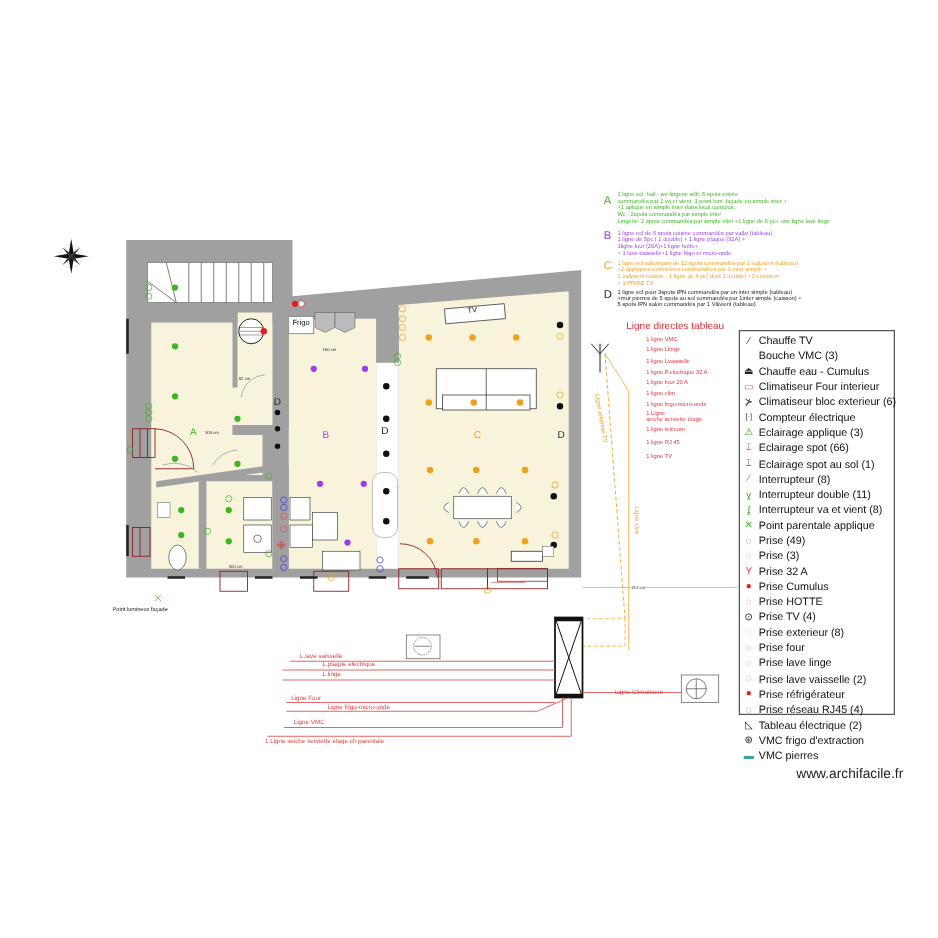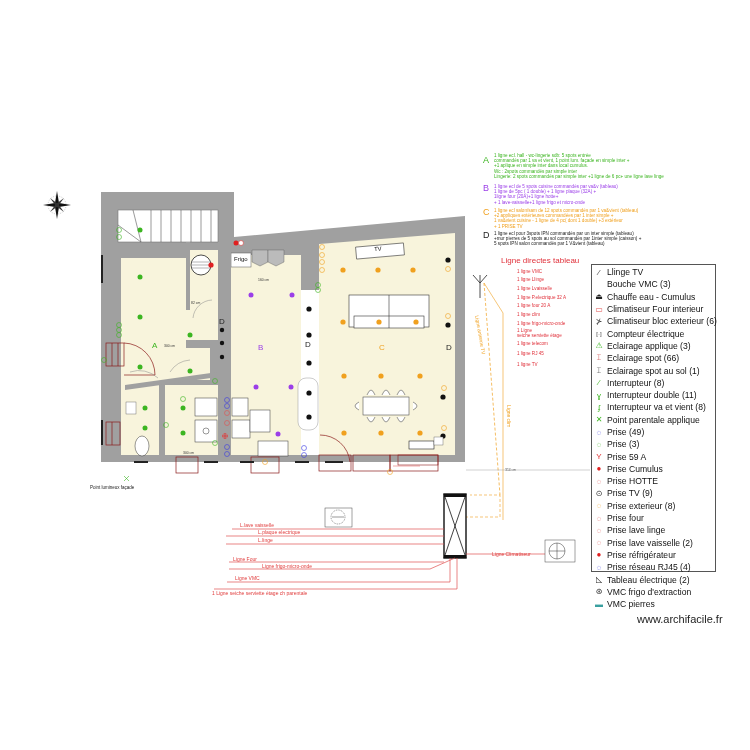--- a/index.html
+++ b/index.html
@@ -352,21 +352,21 @@
 <div class="direct-item" style="top:321px;">1 ligne frigo-micro-onde</div>
 <div class="direct-item" style="top:328px;">1 Ligne
 seiche serviette étage</div>
 <div class="direct-item" style="top:341px;">1 ligne telecom</div>
 <div class="direct-item" style="top:351px;">1 ligne RJ 45</div>
 <div class="direct-item" style="top:362px;">1 ligne TV</div>
 
 <div class="legend">
   <div class="legend-item">
       <span class="legend-icon" style="color:#333">⁄</span>
-      <span>Llinge TV</span>
+      <span>Chauffe TV</span>
     </div>
   <div class="legend-item">
       <span class="legend-icon"></span>
       <span>Bouche VMC (3)</span>
     </div>
   <div class="legend-item">
       <span class="legend-icon" style="color:#222">⏏</span>
       <span>Chauffe eau - Cumulus</span>
     </div>
   <div class="legend-item">
@@ -412,33 +412,33 @@
   <div class="legend-item">
       <span class="legend-icon" style="color:#3a3ae0">◌</span>
       <span>Prise (49)</span>
     </div>
   <div class="legend-item">
       <span class="legend-icon" style="color:#3cb521">◌</span>
       <span>Prise  (3)</span>
     </div>
   <div class="legend-item">
       <span class="legend-icon" style="color:#e03030">Y</span>
-      <span>Prise 59 A</span>
+      <span>Prise 32 A</span>
     </div>
   <div class="legend-item">
       <span class="legend-icon" style="color:#e02020">●</span>
       <span>Prise Cumulus</span>
     </div>
   <div class="legend-item">
       <span class="legend-icon" style="color:#e05050">◌</span>
       <span>Prise HOTTE</span>
     </div>
   <div class="legend-item">
       <span class="legend-icon" style="color:#222">⊙</span>
-      <span>Prise TV (9)</span>
+      <span>Prise TV (4)</span>
     </div>
   <div class="legend-item">
       <span class="legend-icon" style="color:#f0a01e">◌</span>
       <span>Prise exterieur (8)</span>
     </div>
   <div class="legend-item">
       <span class="legend-icon" style="color:#e05050">◌</span>
       <span>Prise four</span>
     </div>
   <div class="legend-item">

